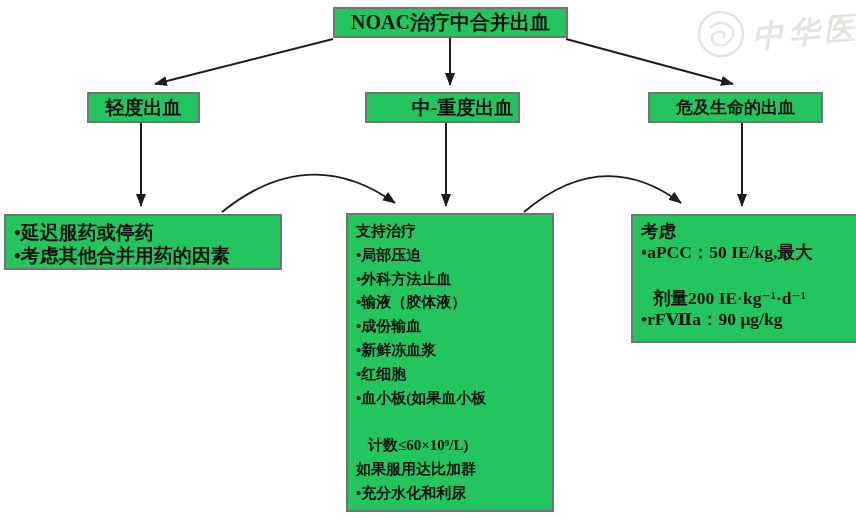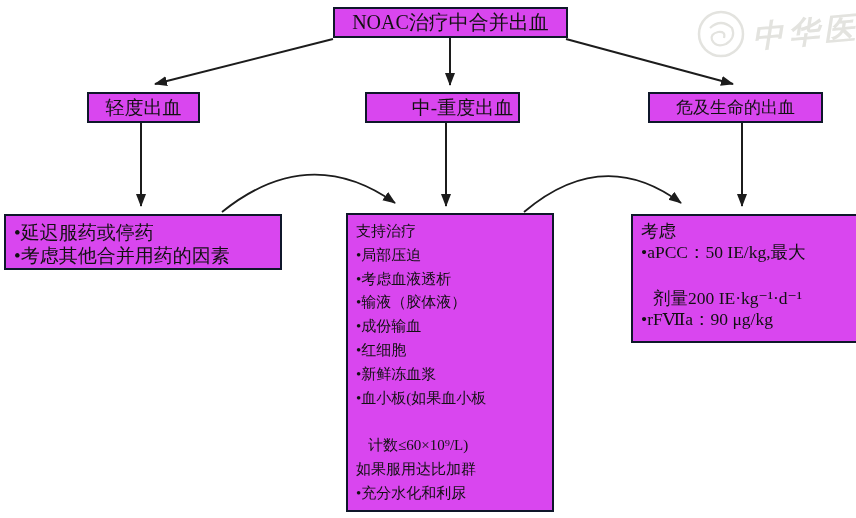--- a/index.html
+++ b/index.html
@@ -7,24 +7,24 @@
     position:relative;
     width:856px;height:518px;
     background:#ffffff;
     overflow:hidden;
     font-family:"Liberation Serif","DejaVu Serif",serif;
     color:#111111;
   }
   .arrows{position:absolute;left:0;top:0;width:856px;height:518px;}
   .box{
     position:absolute;
-    background:#d946ef;
-    border:2px solid #0f172a;
+    background:#22c55e;
+    border:2px solid #737373;
     box-sizing:border-box;
-    font-weight:normal;
+    font-weight:bold;
     color:#111111;
   }
   .node{
     display:flex;align-items:center;justify-content:center;
     text-align:center;
     white-space:nowrap;
   }
   .root{left:333px;top:7px;width:235px;height:31px;font-size:20px;}
   .b1{left:87px;top:92px;width:113px;height:31px;font-size:19px;}
   .b2{left:365px;top:92px;width:155px;height:31px;font-size:19px;padding-left:40px;}
@@ -86,25 +86,25 @@
   <div class="box node b3">危及生命的出血</div>
 
   <div class="box leaf leaf-left">
     <div class="ln bullet">•延迟服药或停药</div>
     <div class="ln bullet">•考虑其他合并用药的因素</div>
   </div>
 
   <div class="box leaf leaf-mid">
     <div class="ln heading">支持治疗</div>
     <div class="ln bullet">•局部压迫</div>
-    <div class="ln bullet">•考虑血液透析</div>
+    <div class="ln bullet">•外科方法止血</div>
     <div class="ln bullet">•输液（胶体液）</div>
     <div class="ln bullet">•成份输血</div>
+    <div class="ln bullet">•新鲜冻血浆</div>
     <div class="ln bullet">•红细胞</div>
-    <div class="ln bullet">•新鲜冻血浆</div>
     <div class="ln bullet">•血小板(如果血小板</div>
     <div class="ln cont">计数≤60×10⁹/L)</div>
     <div class="ln heading">如果服用达比加群</div>
     <div class="ln bullet">•充分水化和利尿</div>
   </div>
 
   <div class="box leaf leaf-right">
     <div class="ln heading">考虑</div>
     <div class="ln bullet">•aPCC：50 IE/kg,最大</div>
     <div class="ln cont">剂量200 IE·kg⁻¹·d⁻¹</div>

